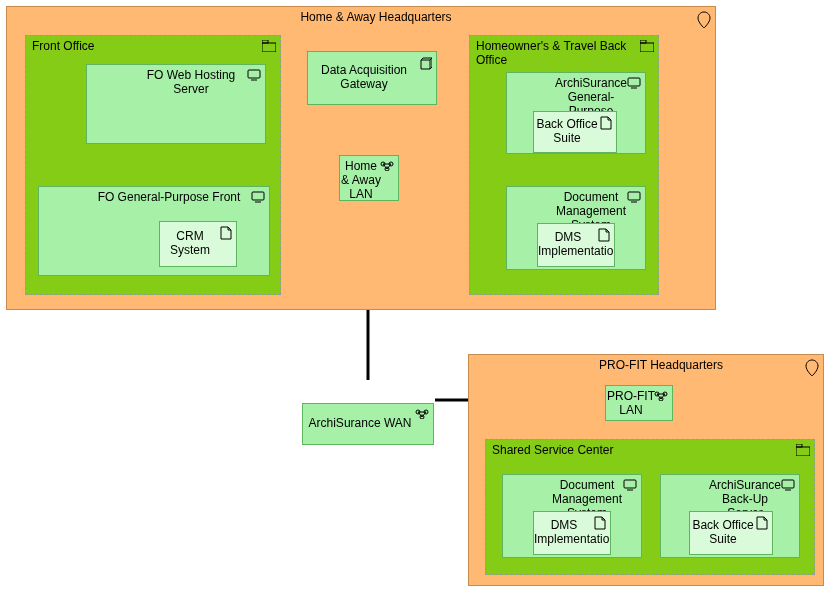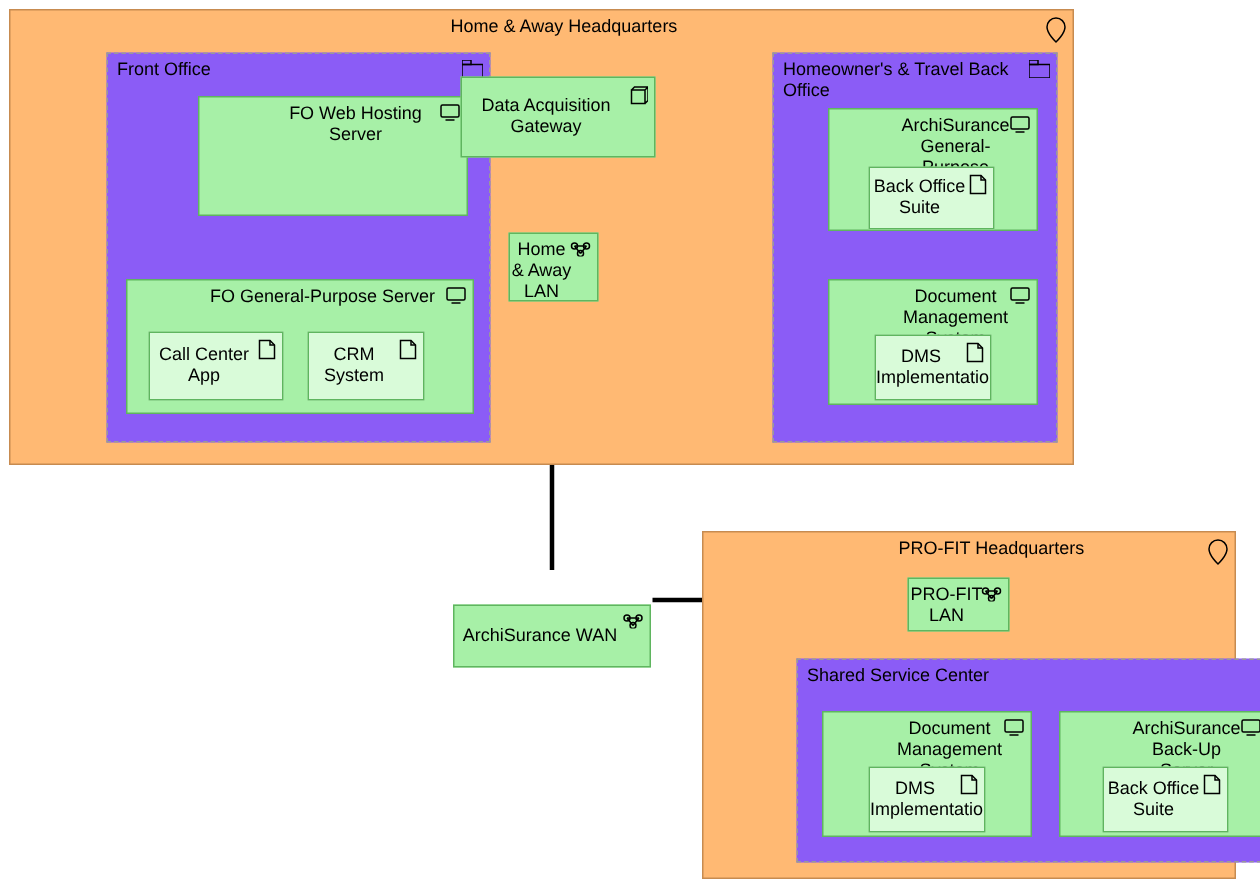--- a/index.html
+++ b/index.html
@@ -1,19 +1,19 @@
 <!DOCTYPE html>
 <html><head>
 <meta charset="utf-8">
 <style>
   html,body{margin:0;padding:0;font-family:Verdana,Geneva,sans-serif;font-size:12px;background:#fff;}
   .canvas{position:relative;width:840px;height:593px;}
   .box{position:absolute;box-sizing:border-box;}
   .loc{background:#ffb973;border:1px solid #c78b50;}
-  .grp{background:#8b5cf6;border:1px dashed #999;margin-left:46px;}
+  .grp{background:#84cc16;border:1px dashed #999;}
   .node{background:#a7f0a7;border:1px solid #5fb55f;}
   .art{background:#d9fbd9;border:1px solid #5fb55f;}
   .label{position:absolute;text-align:center;line-height:1.15;pointer-events:none;}
   .label.tc{top:4px;left:0;right:16px;padding-left:46px;}
   .label.tl{top:4px;left:6px;text-align:left;}
   .label.c{left:0;right:16px;top:50%;transform:translateY(-50%);}
   .label.c2{left:0;right:16px;}
   .sym{position:absolute;top:4px;right:4px;}
   svg.conn{position:absolute;left:0;top:0;pointer-events:none;}
 </style>
@@ -50,32 +50,25 @@
 
     <div class="box node" style="left:60px;top:28px;width:180px;height:80px;overflow:hidden;">
       <div class="label tc">FO Web Hosting Server</div>
       <span class="sym"><svg width="14" height="12">
               <rect x="1" y="1" width="12" height="8" rx="1" fill="none" stroke="#000"></rect>
               <line x1="4" y1="11" x2="10" y2="11" stroke="#000"></line>
             </svg></span>
     </div>
 
     <div class="box node" style="left:12px;top:150px;width:232px;height:90px;overflow:hidden;">
-      <div class="label tc">FO General-Purpose Server</div>
+      <div class="label tc">FO General-Purpose Front</div>
       <span class="sym"><svg width="14" height="12">
               <rect x="1" y="1" width="12" height="8" rx="1" fill="none" stroke="#000"></rect>
               <line x1="4" y1="11" x2="10" y2="11" stroke="#000"></line>
             </svg></span>
-      <div class="box art" style="left:14px;top:34px;width:90px;height:46px;overflow:hidden;">
-        <div class="label c">Call Center App</div>
-        <span class="sym"><svg width="12" height="14">
-                <path d="M1 1h7l3 3v9H1z" fill="none" stroke="#000"></path>
-                <path d="M8 1v3h3" fill="none" stroke="#000"></path>
-              </svg></span>
-      </div>
       <div class="box art" style="left:120px;top:34px;width:78px;height:46px;overflow:hidden;">
         <div class="label c">CRM System</div>
         <span class="sym"><svg width="12" height="14">
                 <path d="M1 1h7l3 3v9H1z" fill="none" stroke="#000"></path>
                 <path d="M8 1v3h3" fill="none" stroke="#000"></path>
               </svg></span>
       </div>
     </div>
   </div>
 

